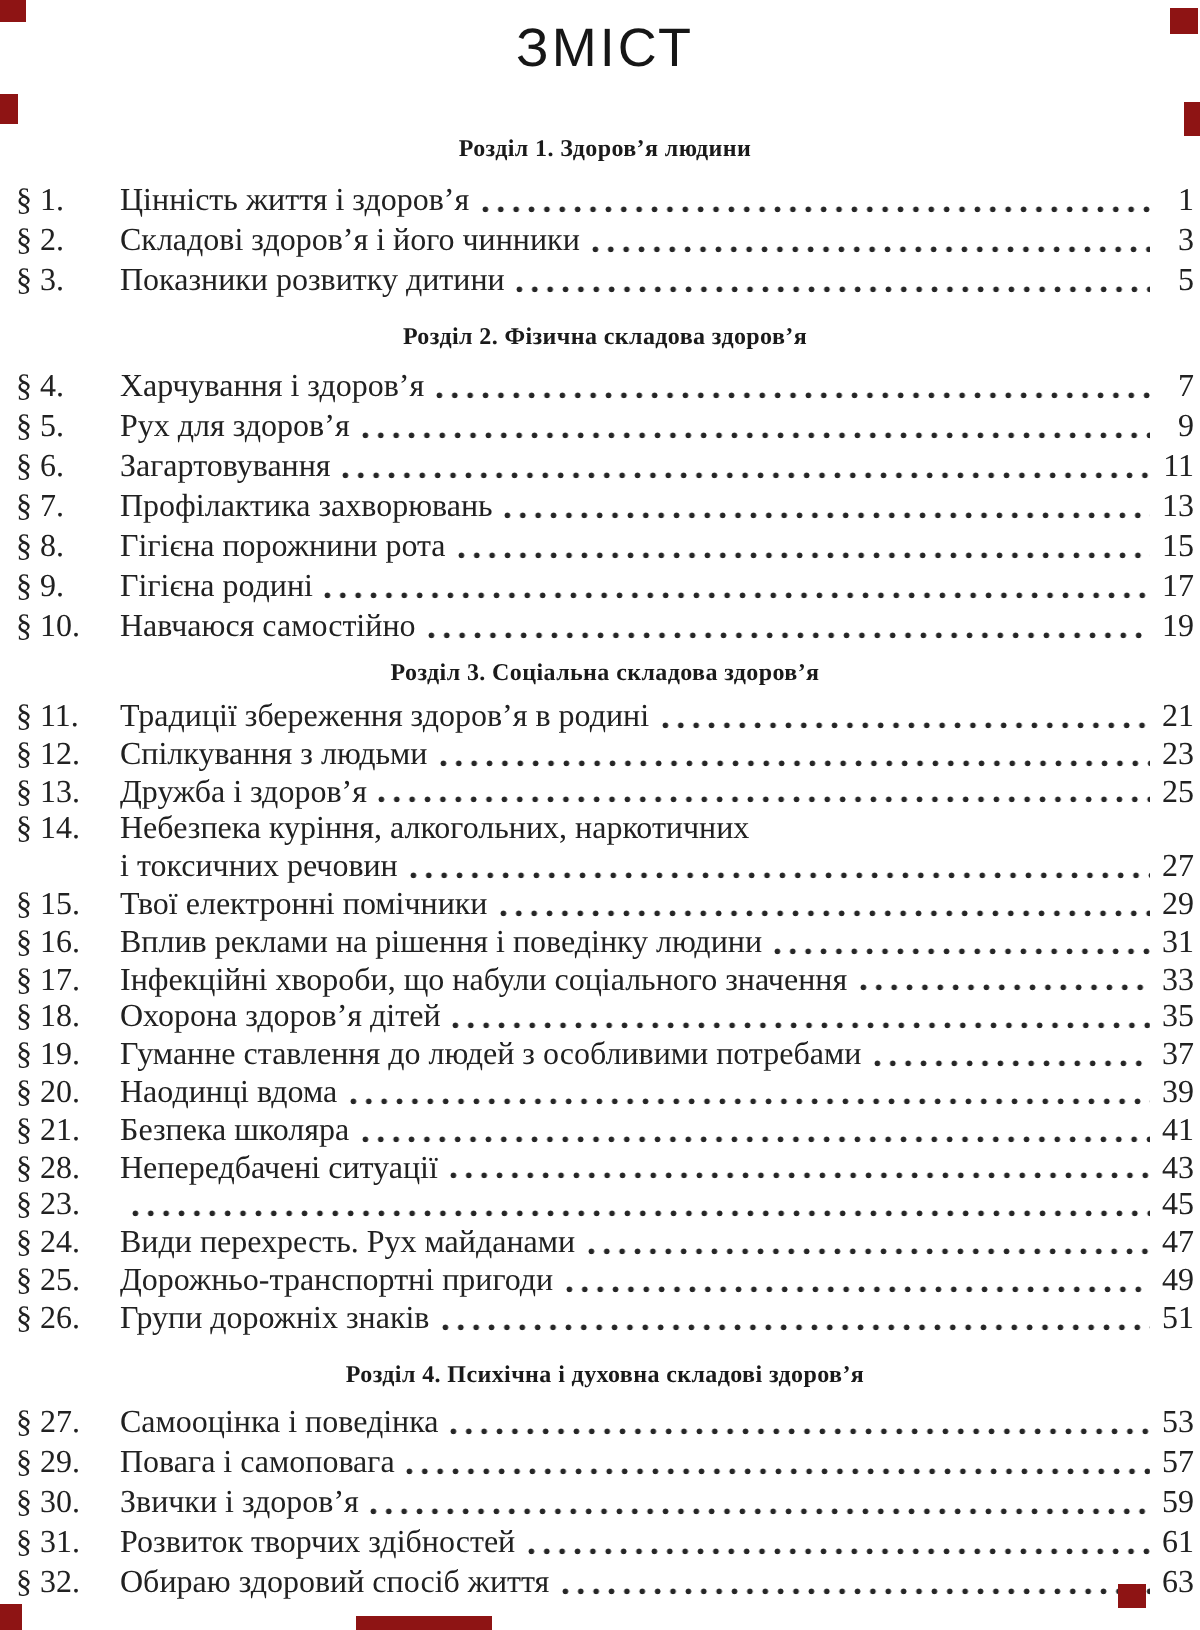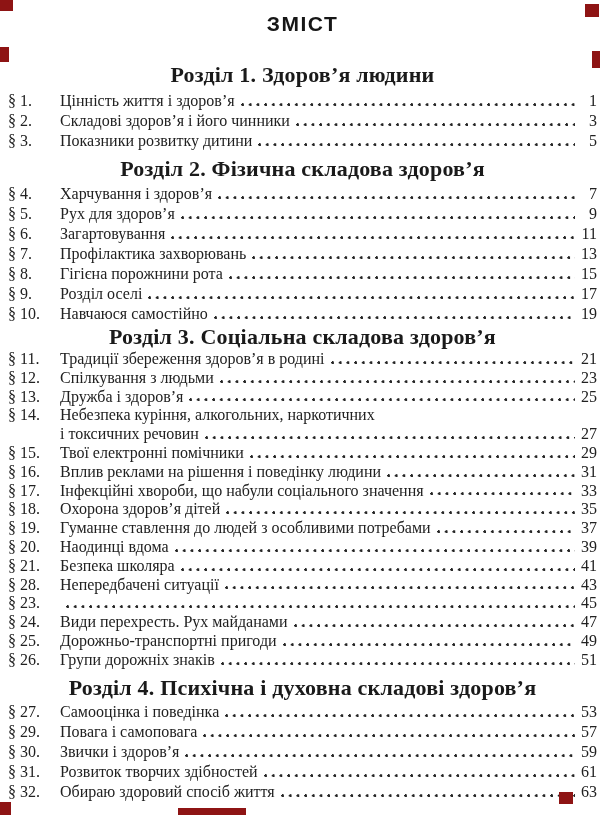--- a/index.html
+++ b/index.html
@@ -1,20 +1,20 @@
 <!DOCTYPE html>
 <html><head>
 <meta charset="utf-8">
 <style>
   html,body{margin:0;padding:0;width:600px;height:815px;background:#ffffff;overflow:hidden;}
   body{font-family:"Liberation Serif",serif;color:#212121;}
   .page{position:relative;width:600px;height:815px;box-sizing:border-box;padding:6px 3px 0 8px;overflow:hidden;}
-  .page-title{font-family:"Liberation Sans",sans-serif;font-weight:bold;font-size:21px;
+  .page-title{font-family:"Liberation Sans",sans-serif;font-weight:normal;font-size:27px;
     letter-spacing:1.5px;text-align:center;margin:0;line-height:36px;color:#161616;}
-  .toc-section h2{font-size:22px;font-weight:bold;text-align:center;line-height:21px;
+  .toc-section h2{font-size:12px;font-weight:bold;text-align:center;line-height:21px;
     margin:0 0 5px 0;color:#1a1a1a;letter-spacing:.2px;}
   .sec0{margin-top:22px}
   .sec1{margin-top:7px}
   .sec2{margin-top:2px}
   .sec3{margin-top:7px}
   .sec0 h2{margin-bottom:6px}
   .sec1 h2{margin-bottom:5px}
   .sec2 h2{margin-bottom:3px}
   .sec3 h2{margin-bottom:4px}
   .row{display:flex;}
@@ -135,21 +135,21 @@
     <span class="leader"></span>
     <span class="pg">15</span>
   </span>
 </span>
   </div>
 
   <div class="row">
     <span class="num">§ 9.</span>
     <span class="content">
   <span class="line">
-    <span class="etitle">Розділ оселі</span>
+    <span class="etitle">Гігієна родині</span>
     <span class="leader"></span>
     <span class="pg">17</span>
   </span>
 </span>
   </div>
 
   <div class="row">
     <span class="num">§ 10.</span>
     <span class="content">
   <span class="line">

